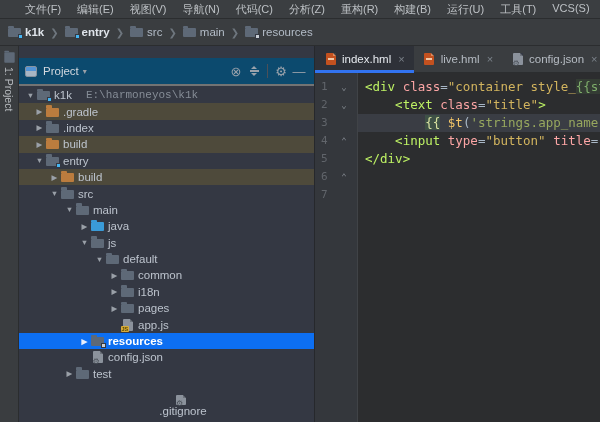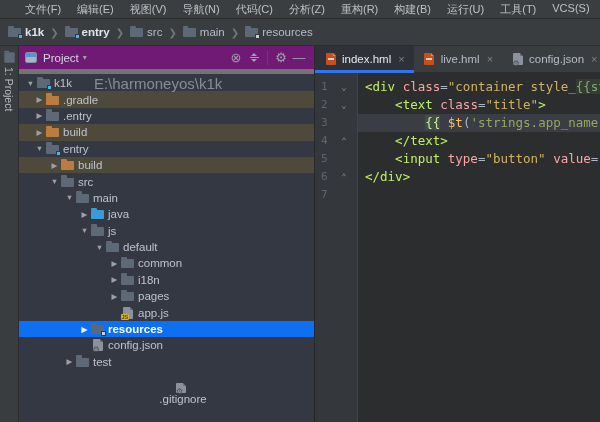--- a/index.html
+++ b/index.html
@@ -32,22 +32,22 @@
   
   .strip { width:19px; background:#3a3d40; border-right:1px solid #2b2d2f;
     display:flex; flex-direction:column; align-items:center; padding-top:4px; flex:0 0 19px; }
   .strip .sfold { margin-bottom:3px; }
   .vlabel { writing-mode:vertical-rl; text-orientation:sideways;
     font-size:10.5px; color:#b6babe; white-space:nowrap; }
 
   
   .panel { width:296px; flex:0 0 296px; background:#343843; display:flex;
     flex-direction:column; border-right:1px solid #26282c; min-height:0; }
-  .panel-head { height:28px; background:#701a75; border-bottom:5px solid #737373;
-    display:flex; align-items:center; padding:0 6px; flex:0 0 28px; }
+  .panel-head { height:28px; background:#0c4a6e; border-bottom:2px solid #737373;
+    display:flex; align-items:center; padding:0 6px; flex:0 0 28px;margin-top:12px; }
   .phead-icon { width:12px; height:11px; border:1px solid #87929e; border-radius:2px;
     background:linear-gradient(#5394d6 0 4px, #a8b6c4 4px 100%); margin-right:6px; }
   .phead-title { color:#d3d8de; margin-right:4px; }
   .caret { font-size:8px; color:#9aa0a8; }
   .phead-sp { flex:1; }
   .tbtn { color:#9aa2ab; font-size:13px; width:18px; height:18px; display:flex;
     align-items:center; justify-content:center; border-radius:2px; }
   .collapse-ico { display:flex; flex-direction:column; align-items:center; gap:1px; }
   .collapse-ico .t { width:0; height:0; border-left:3px solid transparent;
     border-right:3px solid transparent; }
@@ -58,21 +58,21 @@
 
   
   .tree { flex:1; overflow:hidden; padding-top:1px; font-size:11.5px; }
   .trow { height:16.4px; display:flex; align-items:center; white-space:nowrap; color:#bcc3cd; }
   .trow.excluded { background:#4e4a3b; }
   .trow.selected { background:#0d6ff2; color:#ffffff; font-weight:bold; }
   .tarrow { width:13px; flex:0 0 13px; font-size:7.5px; color:#9aa0a8;
     display:flex; justify-content:center; }
   .trow.selected .tarrow { color:#e8eefc; }
   .tlabel { margin-left:4px; }
-  .tsub { margin-left:22px; color:#868d97; font-size:15px; }
+  .tsub { margin-left:14px; color:#868d97; font-size:11px;font-family:Liberation Mono, monospace; }
 
   
   .folder { width:13px; height:9px; flex:0 0 13px; border-radius:1px; position:relative;
     background:#5e6977; margin-top:1px; }
   .folder::before { content:""; position:absolute; top:-2.5px; left:0; width:5.5px;
     height:2.5px; background:inherit; border-radius:1px 1px 0 0; }
   .folder.orange { background:#bb7c3e; }
   .folder.blue { background:#3a9bd8; }
   .badge { position:absolute; right:-2px; bottom:-2px; width:5px; height:5px;
     border:1px solid #343843; }
@@ -217,21 +217,21 @@
             <span class="tsub">E:\harmoneyos\k1k</span>
           </div>
           <div class="trow excluded" style="padding-left: 14px;">
             <span class="tarrow">▶</span>
             <span class="folder orange"></span>
             <span class="tlabel">.gradle</span>
           </div>
           <div class="trow" style="padding-left: 14px;">
             <span class="tarrow">▶</span>
             <span class="folder"></span>
-            <span class="tlabel">.entry</span>
+            <span class="tlabel">.index</span>
           </div>
           <div class="trow excluded" style="padding-left: 14px;">
             <span class="tarrow">▶</span>
             <span class="folder orange"></span>
             <span class="tlabel">build</span>
           </div>
           <div class="trow" style="padding-left: 14px;">
             <span class="tarrow">▼</span>
             <span class="folder">
               <span class="badge module"></span>
@@ -360,21 +360,20 @@
             </div>
             <div class="gln">
               <span class="n">7</span>
               <span class="fold"></span>
             </div>
           </div>
         <div class="codecol" id="codecol">
             <div class="cline"><span class="tok-tag">&lt;div</span><span class="tok-pln"> </span><span class="tok-attr">class</span><span class="tok-pln">=</span><span class="tok-str">"container style_</span><span class="tok-must">{{style</span></div>
             <div class="cline"><span class="tok-pln">    </span><span class="tok-tag">&lt;text</span><span class="tok-pln"> </span><span class="tok-attr">class</span><span class="tok-pln">=</span><span class="tok-str">"title"</span><span class="tok-tag">&gt;</span></div>
             <div class="cline"><span class="tok-pln">        </span><span class="tok-musthl">{{</span><span class="tok-pln"> </span><span class="tok-func">$t</span><span class="tok-pln">(</span><span class="tok-i18n">'strings.app_name'</span></div>
-            <div class="cline"><span class="tok-pln">    </span><span class="tok-tag">&lt;/text&gt;</span></div>
-            <div class="cline"><span class="tok-pln">    </span><span class="tok-tag">&lt;input</span><span class="tok-pln"> </span><span class="tok-attr">type</span><span class="tok-pln">=</span><span class="tok-str">"button"</span><span class="tok-pln"> </span><span class="tok-attr">value</span><span class="tok-pln">=</span><span class="tok-str">"</span></div>
+            <div class="cline"><span class="tok-pln">    </span><span class="tok-tag">&lt;input</span><span class="tok-pln"> </span><span class="tok-attr">type</span><span class="tok-pln">=</span><span class="tok-str">"button"</span><span class="tok-pln"> </span><span class="tok-attr">title</span><span class="tok-pln">=</span><span class="tok-str">"</span></div>
             <div class="cline"><span class="tok-tag">&lt;/div&gt;</span></div>
             <div class="cline"></div>
           </div>
       </div>
     </div>
   </div>
 </div>
 
 </body></html>

